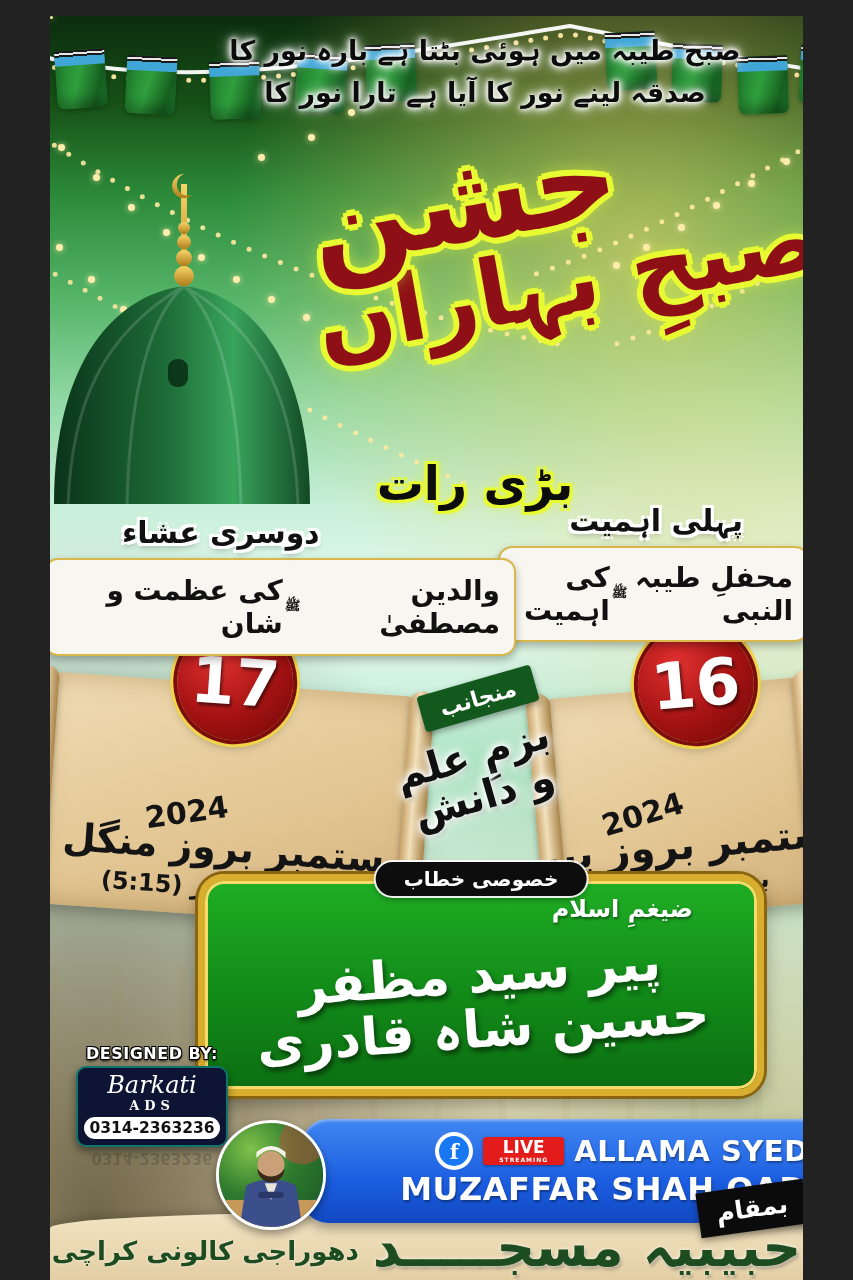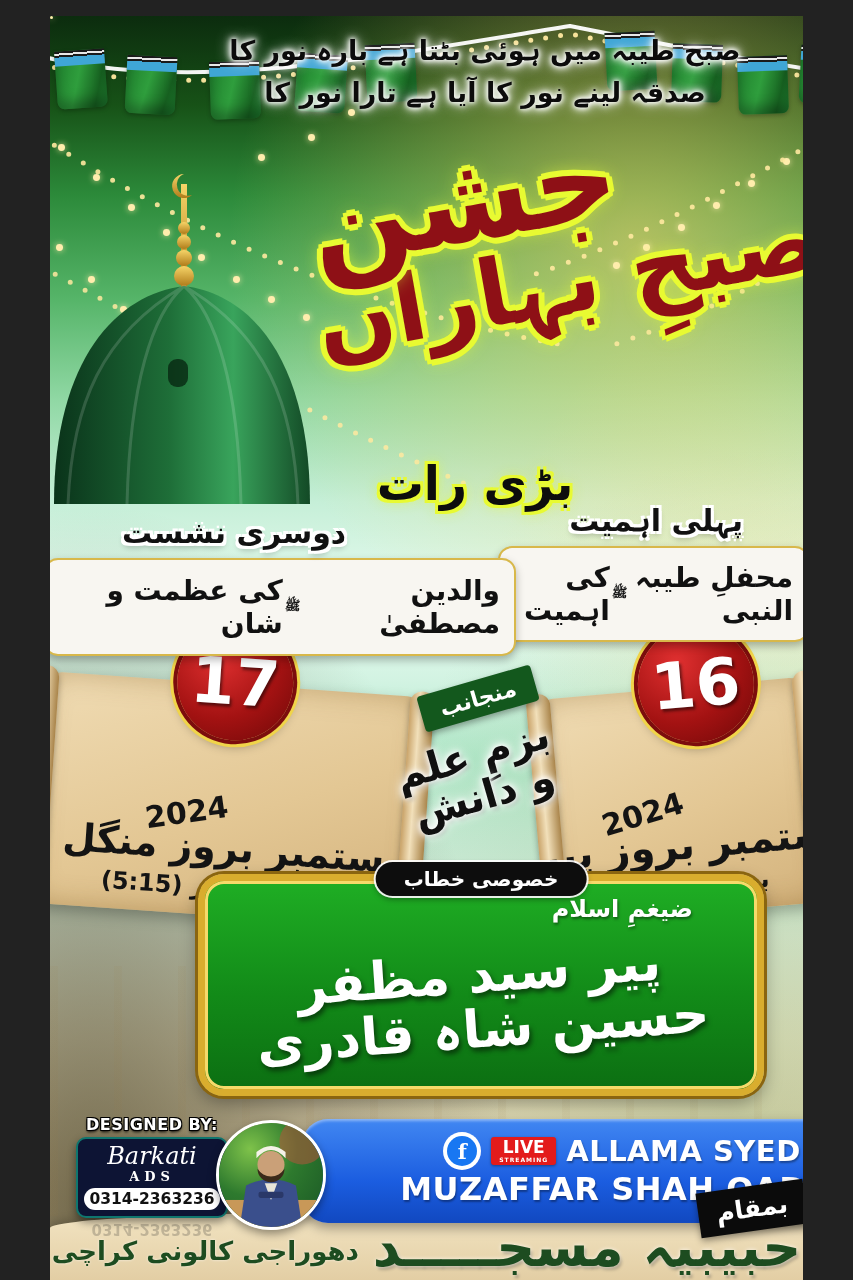--- a/index.html
+++ b/index.html
@@ -94,40 +94,40 @@
     box-shadow:0 0 0 3px #8a6510,inset 0 0 0 3px #f6da6a,0 7px 18px rgba(0,0,0,.35);}
   .banner-tag{position:absolute;top:-19px;left:50%;transform:translateX(-50%);background:#0d0d0d;
     color:#ffffff;font-size:20px;font-weight:bold;padding:5px 28px;border-radius:22px;direction:rtl;
     box-shadow:0 0 0 2px rgba(255,255,255,.9),0 3px 6px rgba(0,0,0,.4);white-space:nowrap;}
   .banner-hon{position:absolute;top:14px;right:64px;color:#fff;font-size:24px;font-weight:bold;
     direction:rtl;text-shadow:1px 2px 3px rgba(0,0,0,.45);}
   .banner-name{position:absolute;inset:44px 16px 10px;display:flex;align-items:center;justify-content:center;
     transform:rotate(-4deg);direction:rtl;text-align:center;color:#fff;font-size:52px;font-weight:bold;
     line-height:1.06;text-shadow:2px 4px 5px rgba(0,0,0,.5);}
   
-  .designer{position:absolute;left:26px;top:1099px;width:152px;text-align:center;z-index:7;}
+  .designer{position:absolute;left:26px;top:1028px;width:152px;text-align:center;z-index:7;}
   .designer-label{font-size:16px;font-weight:bold;color:#fff;letter-spacing:.5px;
     text-shadow:-1px -1px 0 #000,1px -1px 0 #000,-1px 1px 0 #000,1px 1px 0 #000,0 2px 3px #000;}
   .designer-box{margin-top:3px;background:#0d1434;border:2px solid #0f766e;border-radius:10px;
     padding:5px 6px 6px;box-shadow:0 4px 9px rgba(0,0,0,.45);}
   .designer-name{font-family:"DejaVu Serif",serif;font-style:italic;font-size:24px;color:#fff;line-height:1;}
   .designer-sub{font-family:"DejaVu Serif",serif;font-size:13px;color:#fff;letter-spacing:5px;margin-top:1px;font-weight:bold;}
   .designer-phone{margin-top:4px;background:#fff;border-radius:12px;font-size:15.5px;font-weight:bold;
     color:#111;padding:2px 0;}
   .designer-reflect{transform:scaleY(-1);opacity:.22;color:#222;font-weight:bold;font-size:15px;margin-top:2px;}
   
   .livebar{position:absolute;left:252px;top:1103px;width:568px;height:104px;border-radius:26px;z-index:6;
     background:linear-gradient(180deg,#4187f2,#1b5de0 60%,#1148c0);
     box-shadow:0 5px 12px rgba(0,0,0,.35),inset 0 2px 3px rgba(255,255,255,.4);
     display:flex;flex-direction:column;justify-content:center;padding:4px 12px 6px 84px;box-sizing:border-box;}
   .live-row{display:flex;align-items:center;justify-content:center;gap:10px;}
   .fb{width:38px;height:38px;border-radius:50%;background:#fff;display:flex;align-items:center;justify-content:center;flex:none;}
   .fb-in{width:30px;height:30px;border-radius:50%;background:#1877f2;color:#fff;font-weight:bold;
     font-size:21px;display:flex;align-items:center;justify-content:center;font-family:"DejaVu Serif",serif;}
-  .livebadge{background:#e31b1b;color:#fff;border-radius:3px;padding:2px 8px 1px;text-align:center;flex:none;
+  .livebadge{background:#e31b1b;color:#fff;border-radius:3px;padding:2px 16px 1px;text-align:center;flex:none;
     box-shadow:0 1px 3px rgba(0,0,0,.4);}
   .livebadge .l1{font-size:17px;font-weight:bold;line-height:1;}
   .livebadge .l2{font-size:6px;font-weight:bold;letter-spacing:1px;line-height:1.2;}
   .live-name{color:#fff;font-weight:bold;font-size:29px;letter-spacing:.5px;
     text-shadow:1px 2px 2px rgba(0,0,0,.35);white-space:nowrap;}
   .live-name2{text-align:center;color:#fff;font-weight:bold;font-size:32px;letter-spacing:.5px;
     text-shadow:1px 2px 2px rgba(0,0,0,.35);white-space:nowrap;}
   .photo{position:absolute;left:166px;top:1104px;width:104px;height:104px;border-radius:50%;
     border:3px solid #fff;overflow:hidden;z-index:7;box-shadow:0 4px 9px rgba(0,0,0,.4);}
   
@@ -220,21 +220,21 @@
   </div>
   <div class="bari">بڑی رات</div>
 
   <div class="sess-label" style="right:60px;top:487px;">پہلی اہمیت</div>
   <div class="sess-box" style="left:448px;right:-6px;top:530px;height:84px;">
     <span>محفلِ طیبہ النبی</span>
       <span class="saw">ﷺ</span>
       <span>کی اہمیت</span>
   </div>
 
-  <div class="sess-label" style="left:72px;top:499px;">دوسری نشست</div>
+  <div class="sess-label" style="left:72px;top:499px;">دوسری عشاء</div>
   <div class="sess-box" style="left:-6px;width:440px;top:542px;height:86px;">
     <span>والدین مصطفیٰ</span>
       <span class="saw">ﷺ</span>
       <span>کی عظمت و شان</span>
   </div>
 
   <div class="scroll" style="left:494px;right:-14px;top:672px;height:226px;transform:rotate(-5deg);">
     <div class="day" style="left:38%;">16</div>
     <div class="scroll-inner">
       <div class="year">2024</div>

